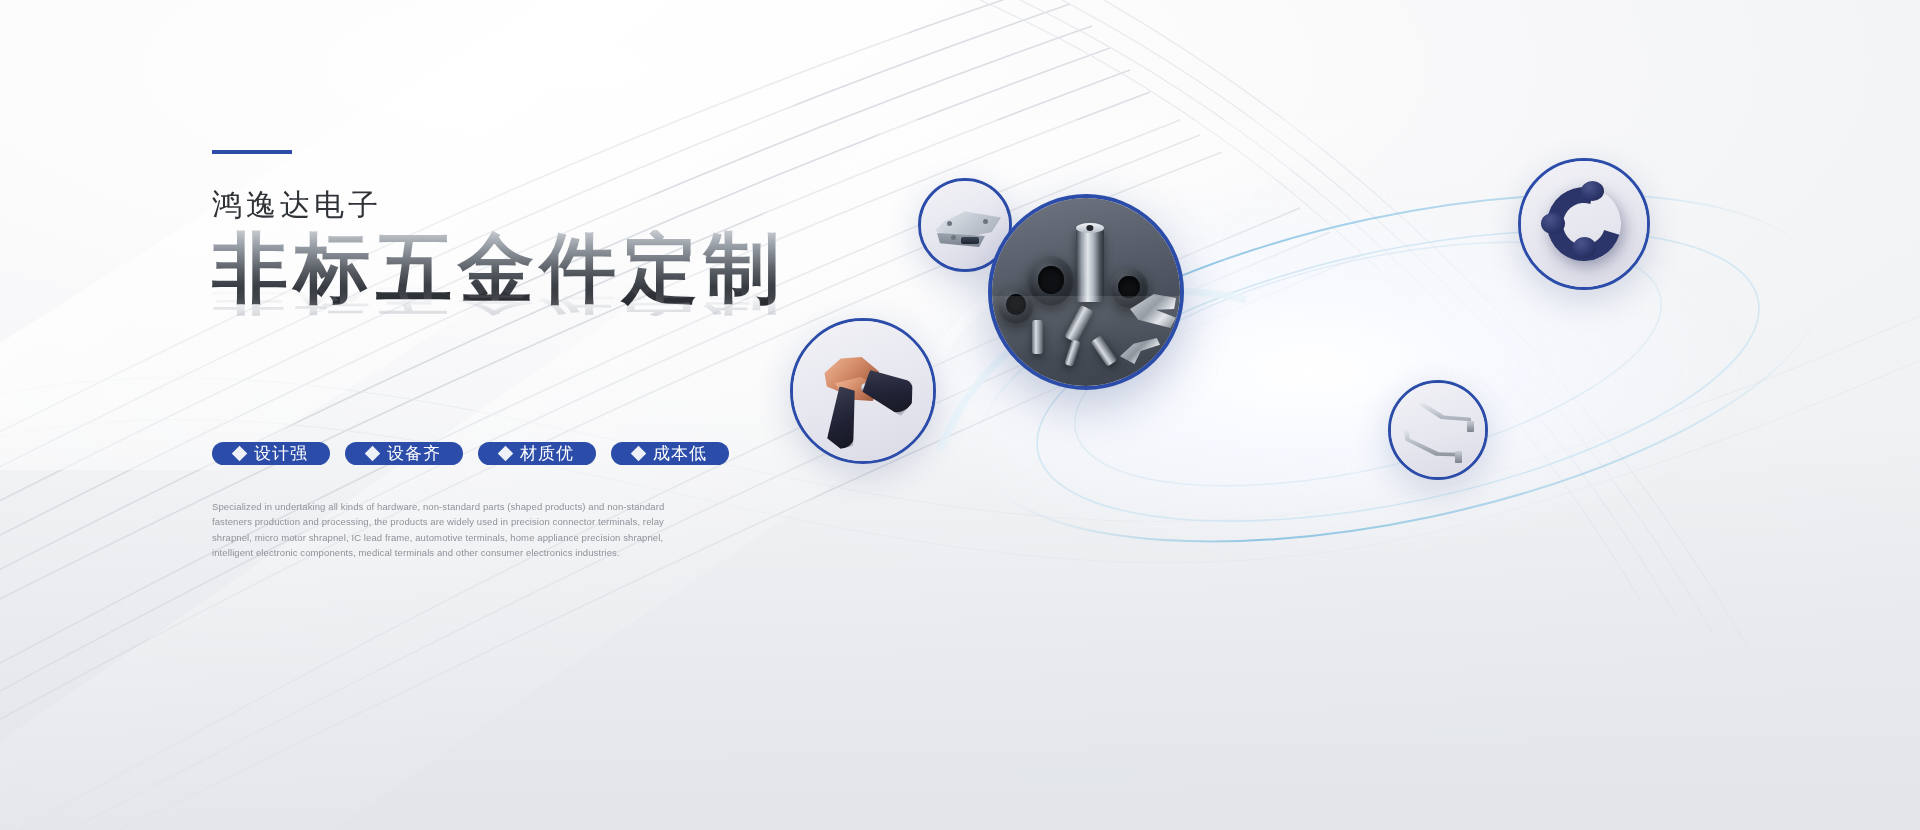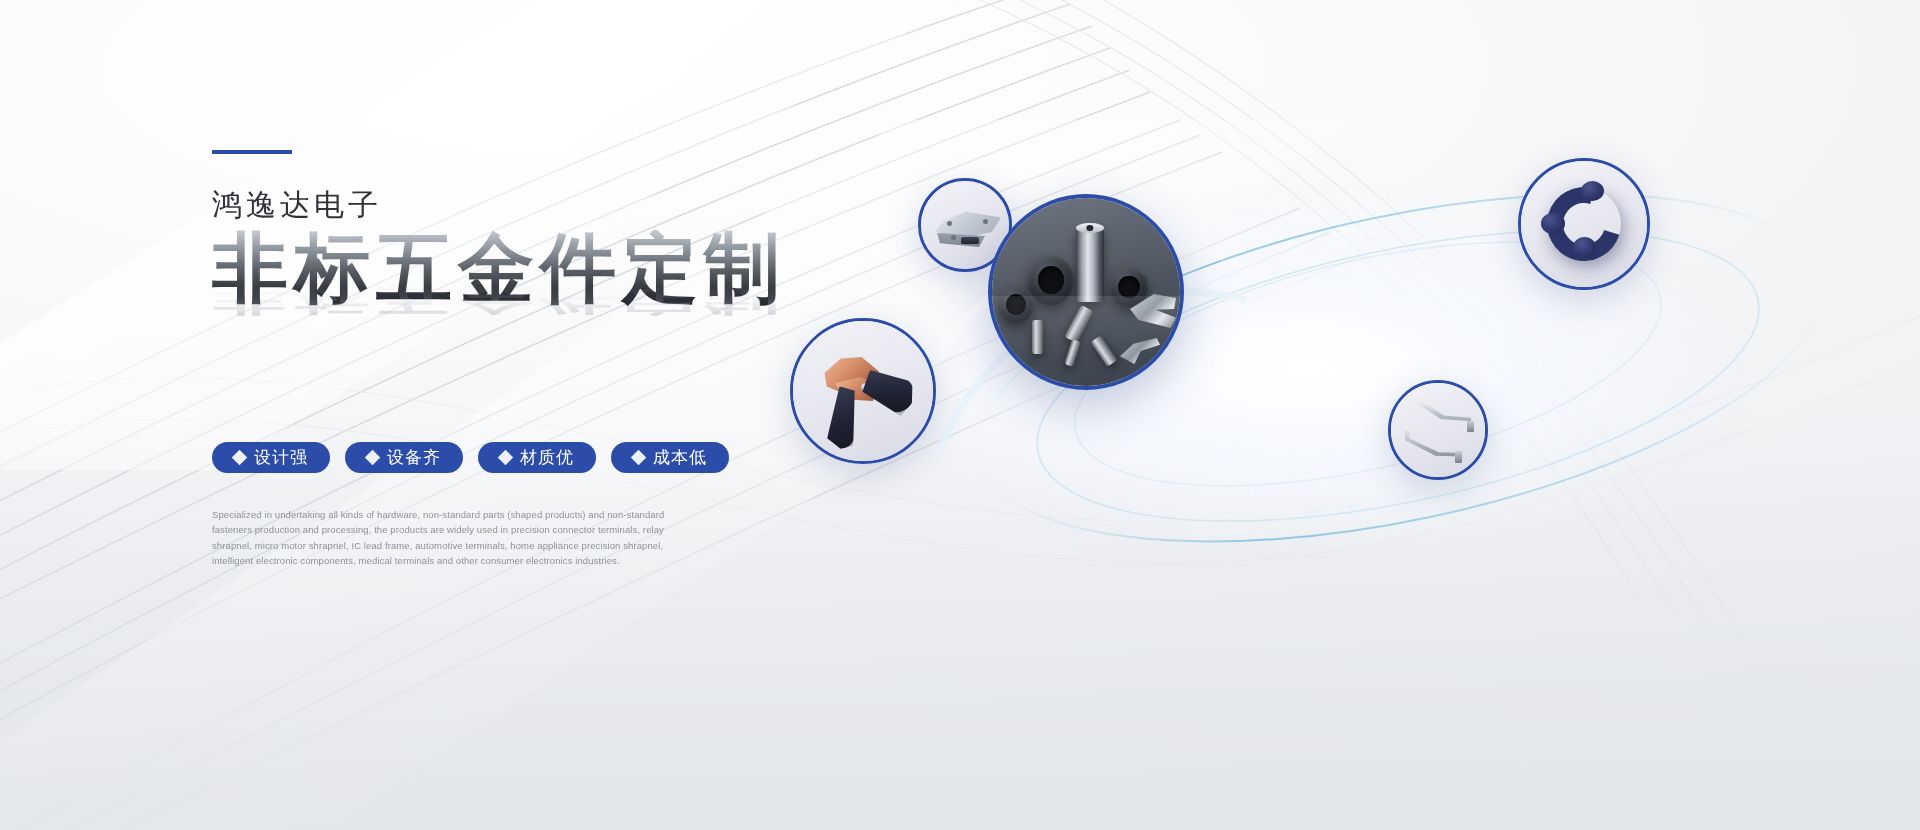--- a/index.html
+++ b/index.html
@@ -182,21 +182,21 @@
     transform-origin:top left;
     background:linear-gradient(180deg,#b7bcc3 0%, rgba(200,204,210,.25) 55%, rgba(200,204,210,0) 100%);
     -webkit-background-clip:text; background-clip:text;
     color:transparent; -webkit-text-fill-color:transparent;
     opacity:.55;
   }
 
   .badges { margin-top:92px; display:flex; gap:15px; }
   .badge {
     display:flex; align-items:center; gap:9px;
-    height:31px; padding:8px 22px;
+    height:23px; padding:8px 22px;
     border-radius:20px;
     background:#2b4ca8;
     color:#ffffff;
     font-size:17px; letter-spacing:1px;
     white-space:nowrap;
     cursor:pointer;
   }
   .badge-diamond {
     width:11px; height:11px;
     background:#eef1f8;

